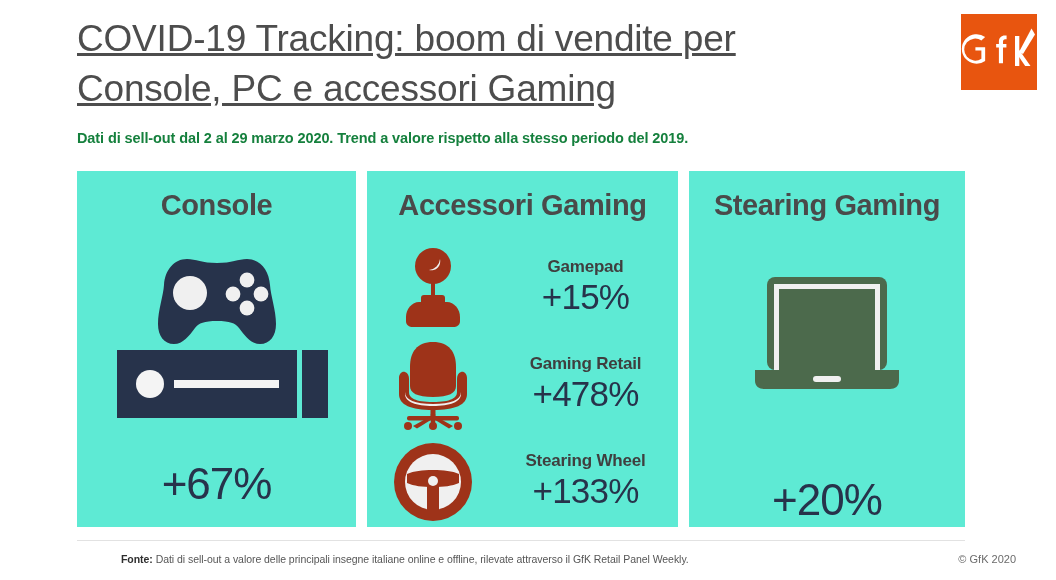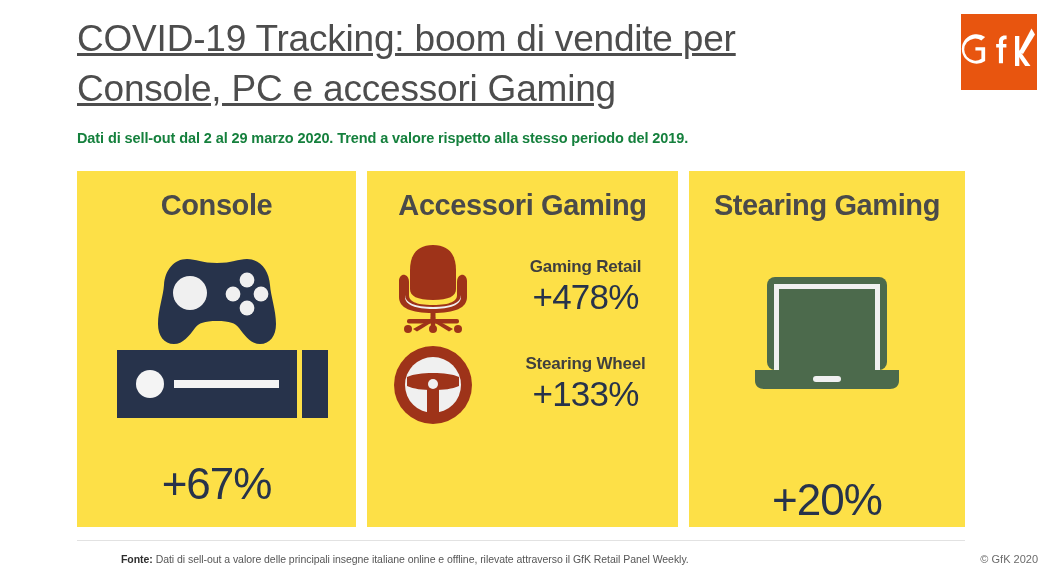--- a/index.html
+++ b/index.html
@@ -58,21 +58,21 @@
   .panels {
     position: absolute;
     left: 77px;
     top: 171px;
     width: 888px;
     height: 356px;
     display: flex;
     gap: 11px;
   }
   .panel {
-    background: #fde047;
+    background: #5eead4;
     position: relative;
   }
   .panel-console   { width: 281px; }
   .panel-accessori { width: 313px; }
   .panel-portatili { width: 278px; }
 
   .panel-title {
     text-align: center;
     font-size: 29px;
     font-weight: bold;
@@ -168,21 +168,21 @@
     left: 77px;
     top: 553px;
     font-size: 10.5px;
     color: #565656;
     letter-spacing: -0.05px;
     padding-left: 44px;
   }
   .footer-note b { color: #2e2e2e; }
   .footer-copy {
     position: absolute;
-    right: 18px;
+    right: 40px;
     top: 553px;
     font-size: 11px;
     color: #6b6b6b;
   }
 </style>
 </head>
 <body>
 
 <div class="header">
   <div class="title">COVID-19 Tracking: boom di vendite per
@@ -237,20 +237,36 @@
     </div>
 
     <div class="panel-value console-value">+67%</div>
   </div>
 
   <div class="panel panel-accessori">
     <div class="panel-title">Accessori Gaming</div>
 
     <div class="acc-rows">
 
+      <div class="acc-row">
+        <div class="acc-icon">
+          <svg width="74" height="82" viewBox="0 0 74 82">
+            <circle cx="37" cy="19" r="18" fill="#9e3319"></circle>
+            <path d="M44 12 a12 12 0 0 1 -11 11 a9 9 0 0 0 11 -11 z" fill="#f0f0f0"></path>
+            <rect x="35" y="33" width="4" height="28" fill="#9e3319"></rect>
+            <path d="M10 70 C10 62 16 55 23 55 L51 55 C58 55 64 62 64 70 L64 74
+                     C64 78 61 80 57 80 L17 80 C13 80 10 78 10 74 Z" fill="#9e3319"></path>
+            <rect x="25" y="48" width="24" height="10" rx="3" fill="#9e3319"></rect>
+          </svg>
+        </div>
+        <div class="acc-text">
+          <div class="acc-label">Gamepad</div>
+          <div class="acc-value">+15%</div>
+        </div>
+      </div>
 
       <div class="acc-row">
         <div class="acc-icon">
           <svg width="84" height="90" viewBox="0 0 84 90">
 
             <path d="M42 2 C26 2 19 12 19 27 L19 46 C19 53 26 57 42 57
                      C58 57 65 53 65 46 L65 27 C65 12 58 2 42 2 Z" fill="#9e3319"></path>
 
             <path d="M8 38 C8 34 11 31 14 32 C17 33 18 36 18 39 L18 52
                      C18 58 24 62 42 62 C60 62 66 58 66 52 L66 39

